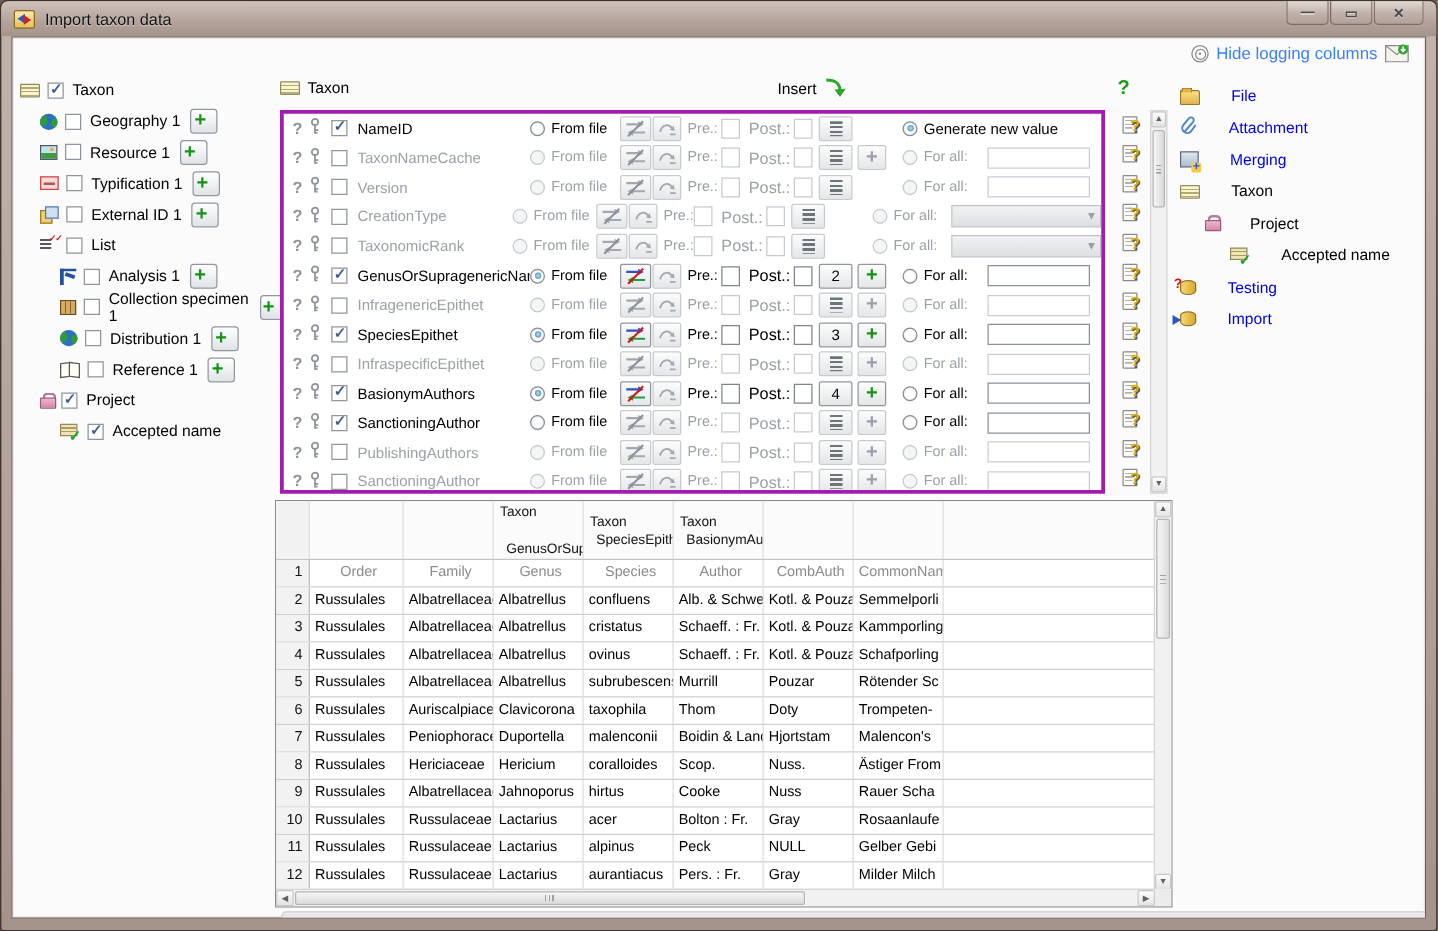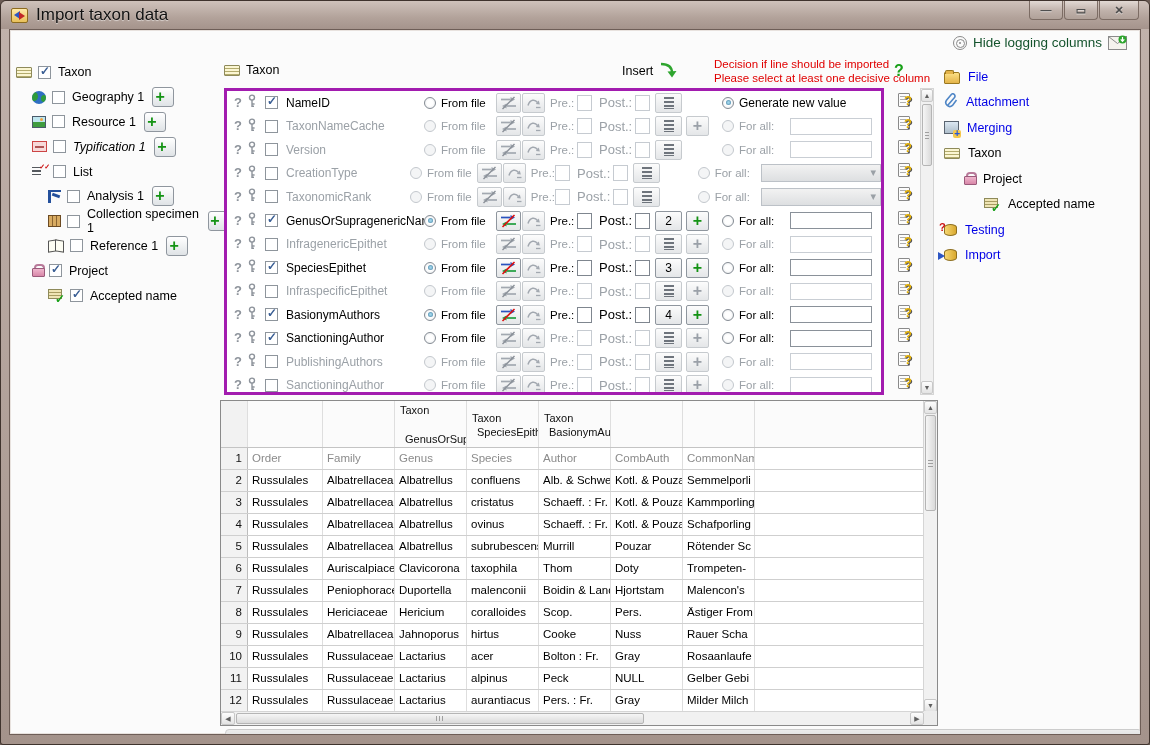--- a/index.html
+++ b/index.html
@@ -3,36 +3,36 @@
 <meta charset="utf-8">
 <style>
   * { margin:0; padding:0; box-sizing:border-box; }
   html,body { width:1150px; height:745px; font-family:"Liberation Sans", sans-serif; background:#6b5b54; overflow:hidden; }
 
   
   .win-frame { position:absolute; inset:0; background:linear-gradient(#c2b3ac,#a4938b);
     border:1px solid #3f332d; border-radius:6px 6px 3px 3px; }
   .titlebar { position:absolute; left:0; top:0; right:0; height:28px; display:flex; align-items:center;
     background:linear-gradient(#cfc2bb,#b2a29a 60%,#a5948c); border-radius:6px 6px 0 0; }
-  .title-text { font-size:17px; color:#111; margin-left:8px; text-shadow:0 1px 1px rgba(255,255,255,.6); }
+  .title-text { font-size:13px; color:#111; margin-left:8px; text-shadow:0 1px 1px rgba(255,255,255,.6); }
   .app-icon { width:17px; height:15px; margin-left:10px; position:relative; background:linear-gradient(#ffe9a8,#e8c05a); border:1px solid #8d6b1f; border-radius:2px; }
   .app-icon::before { content:''; position:absolute; left:2px; top:2px; width:0; height:0; border-top:4px solid transparent; border-bottom:4px solid transparent; border-right:6px solid #2d56c4; }
   .app-icon::after { content:''; position:absolute; right:2px; bottom:2px; width:0; height:0; border-top:4px solid transparent; border-bottom:4px solid transparent; border-left:6px solid #c22727; }
   .win-btns { position:absolute; right:10px; top:0; display:flex; gap:1px; }
   .wbtn { width:34px; height:19px; border:1px solid #7c6c64; border-top:none; border-radius:0 0 4px 4px;
     background:linear-gradient(#e2d9d4,#bfb1aa 55%,#b0a199); color:#4c4c4c; font-size:11px; font-weight:bold;
     display:flex; align-items:center; justify-content:center; text-shadow:0 1px 0 rgba(255,255,255,.5); }
   .wbtn.close { width:40px; }
 
   
   .content { position:absolute; left:8px; right:8px; top:28px; bottom:9px; background:#fbfbfb;
     border:1px solid #6e5e57; box-shadow:inset 0 0 0 1px #e8e2de; overflow:hidden; }
 
   
-  .hide-logging { position:absolute; top:5px; right:12px; display:flex; align-items:center; gap:6px; font-size:13.5px; color:#14532d; }
+  .hide-logging { position:absolute; top:5px; right:12px; display:flex; align-items:center; gap:6px; font-size:13.5px; color:#3b82f6; }
 
   
   .cb { width:13px; height:13px; background:#fff; border:1px solid #8e959c; position:relative; flex:none; }
   .cb.on::after { content:'\2713'; position:absolute; left:1px; top:-3px; font-size:12px; font-weight:bold; color:#3a5e94; }
   .rd { width:12px; height:12px; border-radius:50%; border:1px solid #848b93; background:radial-gradient(#ffffff 40%,#e2e5e8); flex:none; position:relative; }
   .rd.sel::after { content:''; position:absolute; left:2.5px; top:2.5px; width:5px; height:5px; border-radius:50%; background:radial-gradient(#9fd4ea 20%,#2d6e94); }
   .rd.dis { border-color:#c3c8cd; background:#f4f5f6; }
   .dis-t { color:#9ba1a7; }
   .tbtn { border:1px solid #8f969e; border-radius:2px; background:linear-gradient(#fcfcfc,#e4e6e8); display:flex; align-items:center; justify-content:center; flex:none; }
   .tbtn.dim { border-color:#c6cace; }
@@ -136,37 +136,37 @@
   .sc-arrow { height:13px; display:flex; align-items:center; justify-content:center; font-size:7px; color:#606060; background:linear-gradient(#fdfdfd,#e3e3e3); border:1px solid #c8c8c8; border-radius:2px; }
   .sc-thumb { position:absolute; left:1px; right:1px; border:1px solid #b5b5b5; border-radius:2px; background:linear-gradient(90deg,#f6f6f6,#dadada); }
   .sc-grip { position:absolute; left:2px; right:2px; top:50%; height:7px; margin-top:-3px; background:repeating-linear-gradient(180deg,#9f9f9f 0 1px,transparent 1px 3px); }
   .hscroll { position:absolute; height:14px; background:#f1f1f1; display:flex; align-items:stretch; }
   .hsc-arrow { width:14px; display:flex; align-items:center; justify-content:center; font-size:7px; color:#606060; background:linear-gradient(#fdfdfd,#e3e3e3); border:1px solid #c8c8c8; border-radius:2px; }
   .hsc-thumb { position:absolute; top:1px; bottom:1px; border:1px solid #b5b5b5; border-radius:2px; background:linear-gradient(#f6f6f6,#dadada); }
   .hsc-grip { position:absolute; top:2px; bottom:2px; left:50%; width:8px; margin-left:-4px; background:repeating-linear-gradient(90deg,#9f9f9f 0 1px,transparent 1px 3px); }
 
   
   .nav { position:absolute; left:934px; top:34px; width:205px; }
-  .nav-item { display:flex; align-items:center; height:25.5px; font-size:12.5px; gap:8px; }
+  .nav-item { display:flex; align-items:center; height:25.5px; font-size:12.5px; gap:25px; }
   .nav-item.link { color:#0000e6; }
   .nav-item .lbl { white-space:nowrap; }
 
   
   .tbl { position:absolute; left:210px; top:370px; width:718px; height:326px; border:1px solid #8a8a8a; background:#fff;
     --cols: 27px 75px 72px 72px 72px 72px 72px 72px 1fr; }
   .tbl-band { display:grid; grid-template-columns:var(--cols); height:47px; background:#fbfbfb; border-bottom:1px solid #c4c4c4; }
   .band-cell { border-right:1px solid #dedede; font-size:11px; color:#111; padding:3px 2px 2px 5px; overflow:hidden; display:flex; flex-direction:column; }
   .band-cell.first { background:#f2f2f2; }
   .band-cell .l2 { margin-left:5px; white-space:nowrap; }
   .band-cell.spread { justify-content:space-between; }
   .band-cell.pair { justify-content:center; gap:2px; }
   .tbl-row { display:grid; grid-template-columns:var(--cols); height:22px; border-bottom:1px solid #cfcfcf; }
   .num-cell { background:#f2f2f2; border-right:1px solid #bdbdbd; font-size:11.5px; text-align:right; padding-right:5px; line-height:21px; color:#111; }
   .cell { border-right:1px solid #dedede; font-size:11.5px; line-height:21px; padding-left:4px; white-space:nowrap; overflow:hidden; color:#000; }
-  .tbl-row.muted .cell { color:#8b8b8b; }
+  .tbl-row.muted .cell { color:#8b8b8b;text-align:center; }
   .form-bar { position:absolute; left:215px; top:699px; width:917px; height:9px; background:linear-gradient(#ececec,#dfdfdf); border:1px solid #cccccc; border-radius:4px; }
 </style>
 </head>
 <body>
 
 <div class="win-frame">
   <div class="titlebar">
     <span class="app-icon"></span>
     <span class="title-text">Import taxon data</span>
     <span class="win-btns">
@@ -204,45 +204,61 @@
           </span>
         </div>
         <div class="tree-item" style="padding-left: 16px;">
           <span class="ic image-icon"></span>
           <span class="cb"></span>
           <span>Resource 1</span>
           <span class="addbtn">
             <span class="ic plus-green-icon"></span>
           </span>
         </div>
-        <div class="tree-item" style="padding-left: 16px; font-style: italic;">
+        <div class="tree-item" style="padding-left: 16px;">
           <span class="ic typification-card-icon"></span>
           <span class="cb"></span>
           <span>Typification 1</span>
           <span class="addbtn">
             <span class="ic plus-green-icon"></span>
           </span>
         </div>
         <div class="tree-item" style="padding-left: 16px;">
+          <span class="ic external-id-icon"></span>
+          <span class="cb"></span>
+          <span>External ID 1</span>
+          <span class="addbtn">
+            <span class="ic plus-green-icon"></span>
+          </span>
+        </div>
+        <div class="tree-item" style="padding-left: 16px;">
           <span class="ic list-check-icon"></span>
           <span class="cb"></span>
           <span>List</span>
         </div>
         <div class="tree-item" style="padding-left: 32px;">
           <span class="ic analysis-icon"></span>
           <span class="cb"></span>
           <span>Analysis 1</span>
           <span class="addbtn">
             <span class="ic plus-green-icon"></span>
           </span>
         </div>
         <div class="tree-item" style="padding-left: 32px;">
           <span class="ic specimen-icon"></span>
           <span class="cb"></span>
           <span>Collection specimen 1</span>
+          <span class="addbtn">
+            <span class="ic plus-green-icon"></span>
+          </span>
+        </div>
+        <div class="tree-item" style="padding-left: 32px;">
+          <span class="ic globe-icon"></span>
+          <span class="cb"></span>
+          <span>Distribution 1</span>
           <span class="addbtn">
             <span class="ic plus-green-icon"></span>
           </span>
         </div>
         <div class="tree-item" style="padding-left: 32px;">
           <span class="ic book-icon"></span>
           <span class="cb"></span>
           <span>Reference 1</span>
           <span class="addbtn">
             <span class="ic plus-green-icon"></span>
@@ -266,24 +282,20 @@
     </div>
 
     <div class="insert-btn">
       <span>Insert</span>
       <svg width="20" height="17" viewBox="0 0 20 17">
         <path d="M3 2 C12 2 14 6 14 11" fill="none" stroke="#2ea52e" stroke-width="2.4"></path>
         <path d="M9.5 9.5 l4.5 6 4.5 -6.5 z" fill="#2ea52e"></path>
       </svg>
     </div>
 
-    <div class="warning">
-      <div>Decision if line should be imported</div>
-      <div>Please select at least one decisive column</div>
-    </div>
     <span class="ic question-green-icon decisive-help"></span>
 
     <div class="map-box" id="map-box">
         <div class="map-row">
           <span class="ic question-gray-icon mr-q"></span>
           <span class="ic mr-key"><svg width="12" height="14" viewBox="0 0 12 14">
               <circle cx="6" cy="3.6" r="2.5" fill="none" stroke="#8d939b" stroke-width="1.4"></circle>
               <path d="M6 6 v7 M6 10 h2.6 M6 12.3 h2" stroke="#8d939b" stroke-width="1.4" fill="none"></path>
             </svg></span>
           <span class="cb on"></span>
@@ -978,21 +990,21 @@
             <div class="cell">Malencon's</div>
             <div class="cell"></div>
           </div>
           <div class="tbl-row">
             <div class="num-cell">8</div>
             <div class="cell">Russulales</div>
             <div class="cell">Hericiaceae</div>
             <div class="cell">Hericium</div>
             <div class="cell">coralloides</div>
             <div class="cell">Scop.</div>
-            <div class="cell">Pers.</div>
+            <div class="cell">Nuss.</div>
             <div class="cell">Ästiger From</div>
             <div class="cell"></div>
           </div>
           <div class="tbl-row">
             <div class="num-cell">9</div>
             <div class="cell">Russulales</div>
             <div class="cell">Albatrellaceae</div>
             <div class="cell">Jahnoporus</div>
             <div class="cell">hirtus</div>
             <div class="cell">Cooke</div>

